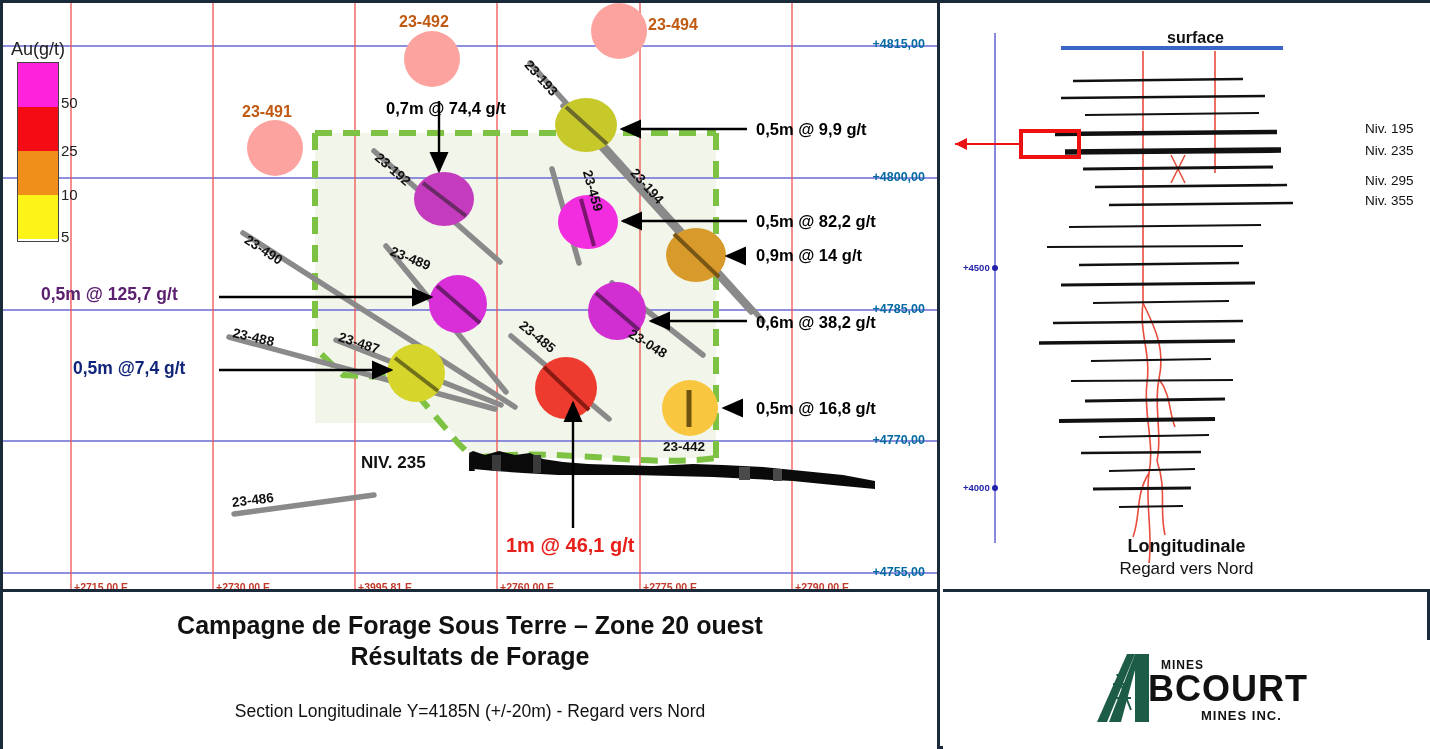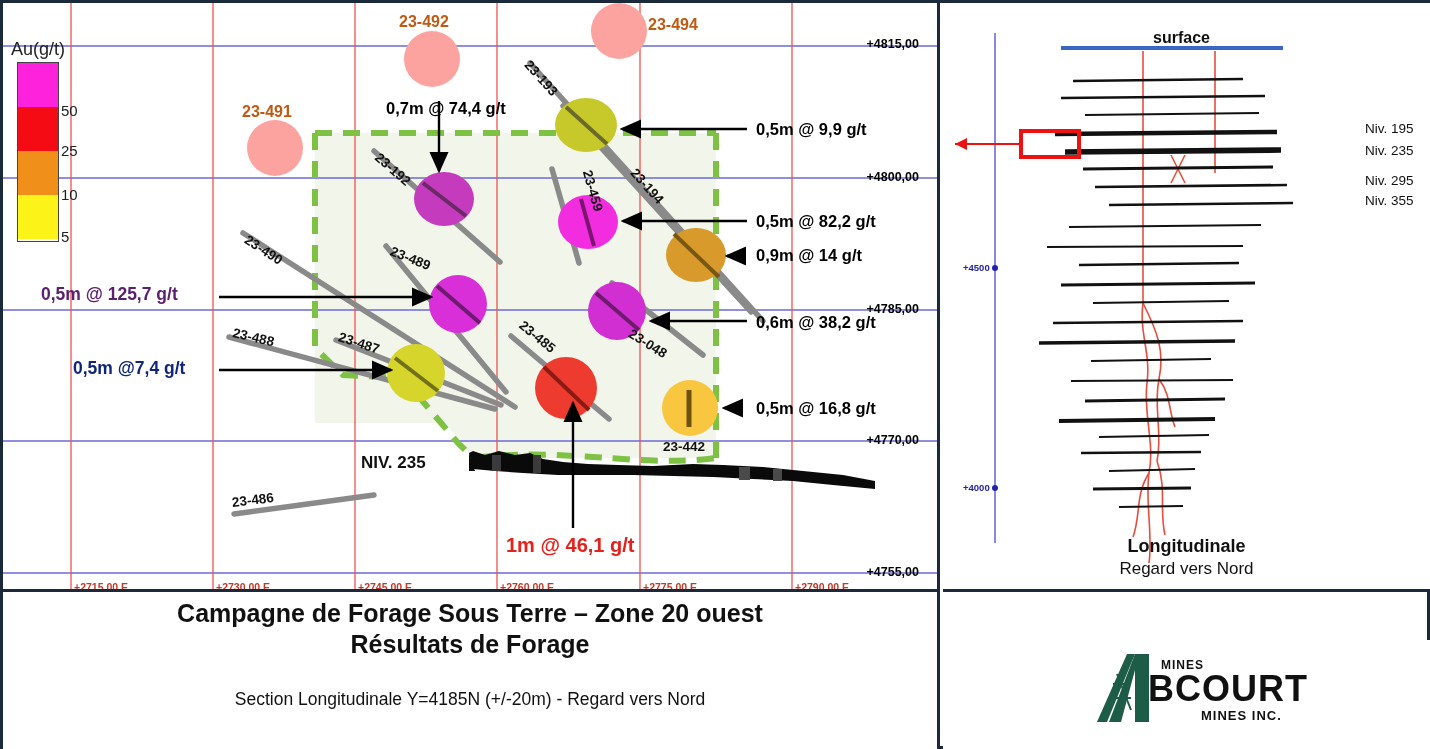--- a/index.html
+++ b/index.html
@@ -17,21 +17,21 @@
 
   
   #legend{left:8px;top:36px;width:92px;}
   #legend .lg-title{font-size:18px;color:#222;margin-bottom:2px;}
   .lg-wrap{position:relative;width:86px;height:178px;}
   .lg-bar{position:absolute;left:6px;top:0;width:40px;height:178px;border:1px solid #444;}
   .lg-seg{width:100%;}
   .lg-tick{position:absolute;left:50px;font-size:15px;color:#222;}
 
   
-  .elev{position:absolute;right:18px;font-size:12.5px;font-weight:bold;color:#000000;}
+  .elev{position:absolute;right:12px;font-size:12.5px;font-weight:bold;color:#0369a1;}
   .east{position:absolute;font-size:10.5px;color:#c0392b;font-weight:bold;}
 
   
   .ann{position:absolute;font-size:16.5px;font-weight:bold;color:#000;white-space:nowrap;}
   .ann.purple{color:#5b2070;font-size:17.5px;}
   .ann.navy{color:#10257a;font-size:17.5px;}
   .ann.red{color:#e8201c;font-size:20px;}
   .collar{position:absolute;font-size:16px;font-weight:bold;color:#c05a12;white-space:nowrap;text-align:right;}
   .nivlab{position:absolute;font-size:17px;font-weight:bold;color:#111;}
   .holelab{position:absolute;font-size:13.5px;font-weight:bold;color:#111;white-space:nowrap;transform-origin:left center;}
@@ -158,36 +158,36 @@
 
     <div class="abs" id="legend">
       <div class="lg-title">Au(g/t)</div>
       <div class="lg-wrap">
         <div class="lg-bar">
           <div class="lg-seg" style="height:44px;background:#FF22DD"></div>
           <div class="lg-seg" style="height:44px;background:#F40B13"></div>
           <div class="lg-seg" style="height:44px;background:#F0901A"></div>
           <div class="lg-seg" style="height:44px;background:#FCF318"></div>
         </div>
-        <div class="lg-tick" style="top:40px">50</div>
+        <div class="lg-tick" style="top:32px">50</div>
         <div class="lg-tick" style="top:80px">25</div>
         <div class="lg-tick" style="top:124px">10</div>
         <div class="lg-tick" style="top:166px">5</div>
       </div>
     </div>
 
     <div class="elev" style="top:34px">+4815,00</div>
     <div class="elev" style="top:167px">+4800,00</div>
     <div class="elev" style="top:299px">+4785,00</div>
     <div class="elev" style="top:430px">+4770,00</div>
     <div class="elev" style="top:562px">+4755,00</div>
 
     <div class="east" style="left:71px;top:578px">+2715,00 E</div>
     <div class="east" style="left:213px;top:578px">+2730,00 E</div>
-    <div class="east" style="left:355px;top:578px">+2745,00 E</div>
+    <div class="east" style="left:355px;top:578px">+3995,81 E</div>
     <div class="east" style="left:497px;top:578px">+2760,00 E</div>
     <div class="east" style="left:640px;top:578px">+2775,00 E</div>
     <div class="east" style="left:792px;top:578px">+2790,00 E</div>
 
     <div class="collar" style="left:239px;top:100px">23-491</div>
     <div class="collar" style="left:396px;top:10px">23-492</div>
     <div class="collar" style="left:645px;top:13px">23-494</div>
 
     <div class="holelab" style="left:524px;top:52px;transform:rotate(48deg)">23-193</div>
     <div class="holelab" style="left:374px;top:145px;transform:rotate(41deg)">23-192</div>
@@ -209,21 +209,21 @@
     <div class="ann" style="left:753px;top:310px">0,6m @ 38,2 g/t</div>
     <div class="ann" style="left:753px;top:396px">0,5m @ 16,8 g/t</div>
     <div class="ann purple" style="left:38px;top:281px">0,5m @ 125,7 g/t</div>
     <div class="ann navy" style="left:70px;top:355px">0,5m @7,4  g/t</div>
     <div class="ann red" style="left:503px;top:531px">1m @ 46,1 g/t</div>
 
     <div class="nivlab" style="left:358px;top:450px">NIV. 235</div>
   </div>
 
   <div class="panel" id="left-title">
-    <div class="t1" style="margin-top:6px">Campagne de Forage Sous Terre – Zone 20 ouest</div>
+    <div class="t1" style="margin-top:18px">Campagne de Forage Sous Terre – Zone 20 ouest</div>
     <div class="t1">Résultats de Forage</div>
     <div class="t2" style="margin-top:28px">Section Longitudinale  Y=4185N (+/-20m) -  Regard vers Nord</div>
   </div>
 
   <div class="panel" id="right-section">
     <svg width="487" height="589">
 
       <line x1="118" y1="45" x2="340" y2="45" stroke="#3a66c4" stroke-width="4"></line>
 
       <line x1="52" y1="30" x2="52" y2="540" stroke="#8888e0" stroke-width="2"></line>
@@ -269,21 +269,21 @@
         <path d="M176,504 L240,503" stroke-width="2.0"></path>
       </g>
 
       <g>
         <rect x="78" y="128" width="58" height="26" fill="none" stroke="#ee1111" stroke-width="4"></rect>
         <line x1="78" y1="141" x2="12" y2="141" stroke="#ee1111" stroke-width="2"></line>
         <path d="M12,141 L24,135 L24,147 Z" fill="#ee1111"></path>
       </g>
     </svg>
 
-    <div class="srf" style="left:210px;top:26px">surface</div>
+    <div class="srf" style="left:224px;top:26px">surface</div>
 
     <div class="nivr" style="left:422px;top:118px">Niv. 195</div>
     <div class="nivr" style="left:422px;top:140px">Niv. 235</div>
     <div class="nivr" style="left:422px;top:170px">Niv. 295</div>
     <div class="nivr" style="left:422px;top:190px">Niv. 355</div>
 
     <div class="relev" style="left:20px;top:259px">+4500</div>
     <div class="relev" style="left:20px;top:479px">+4000</div>
 
     <div class="rt1" style="position:absolute;left:0;right:0;top:533px">Longitudinale</div>

